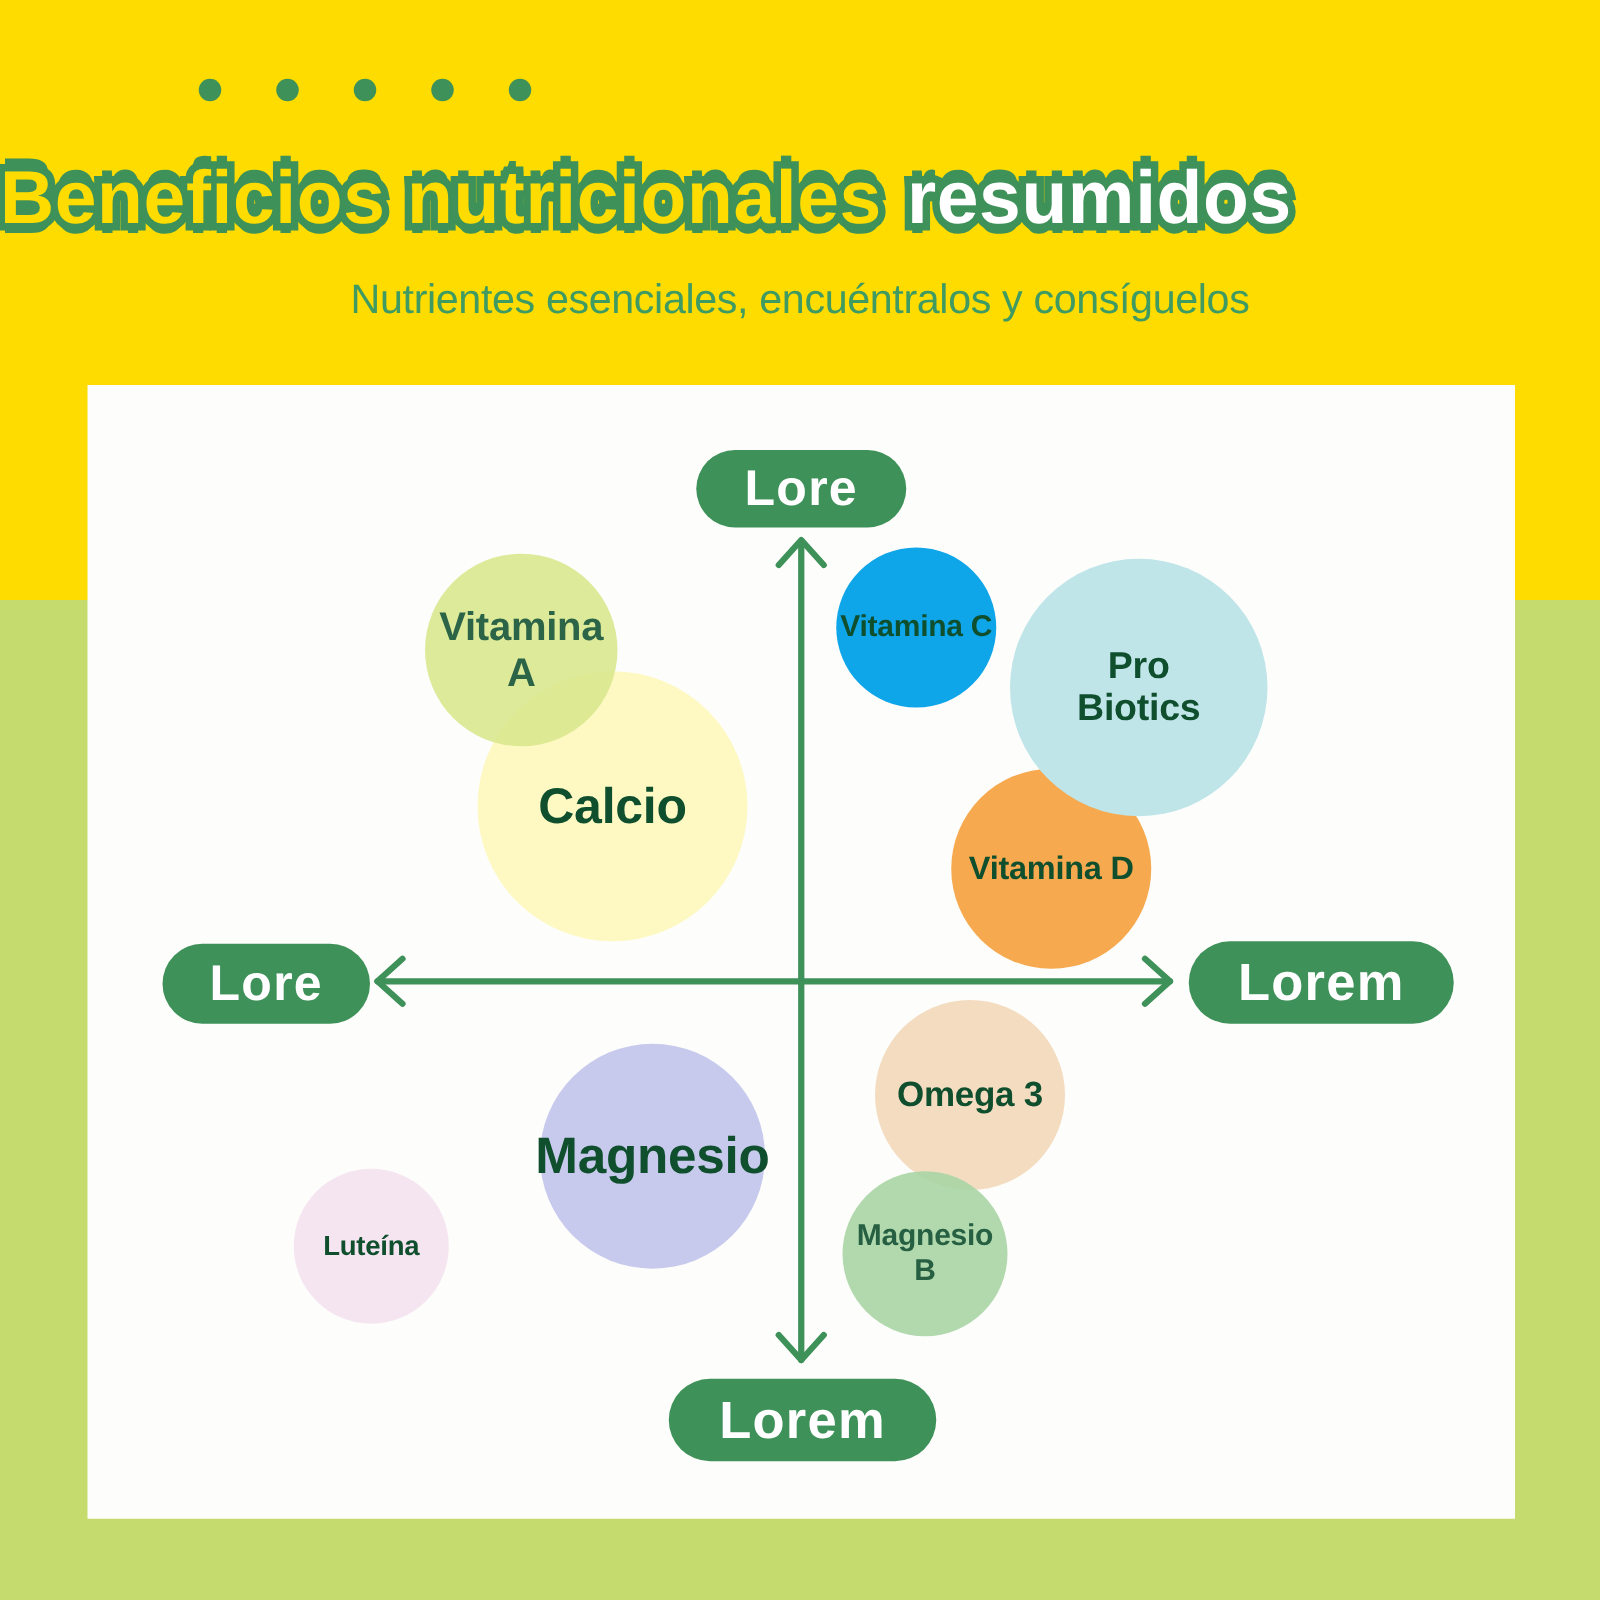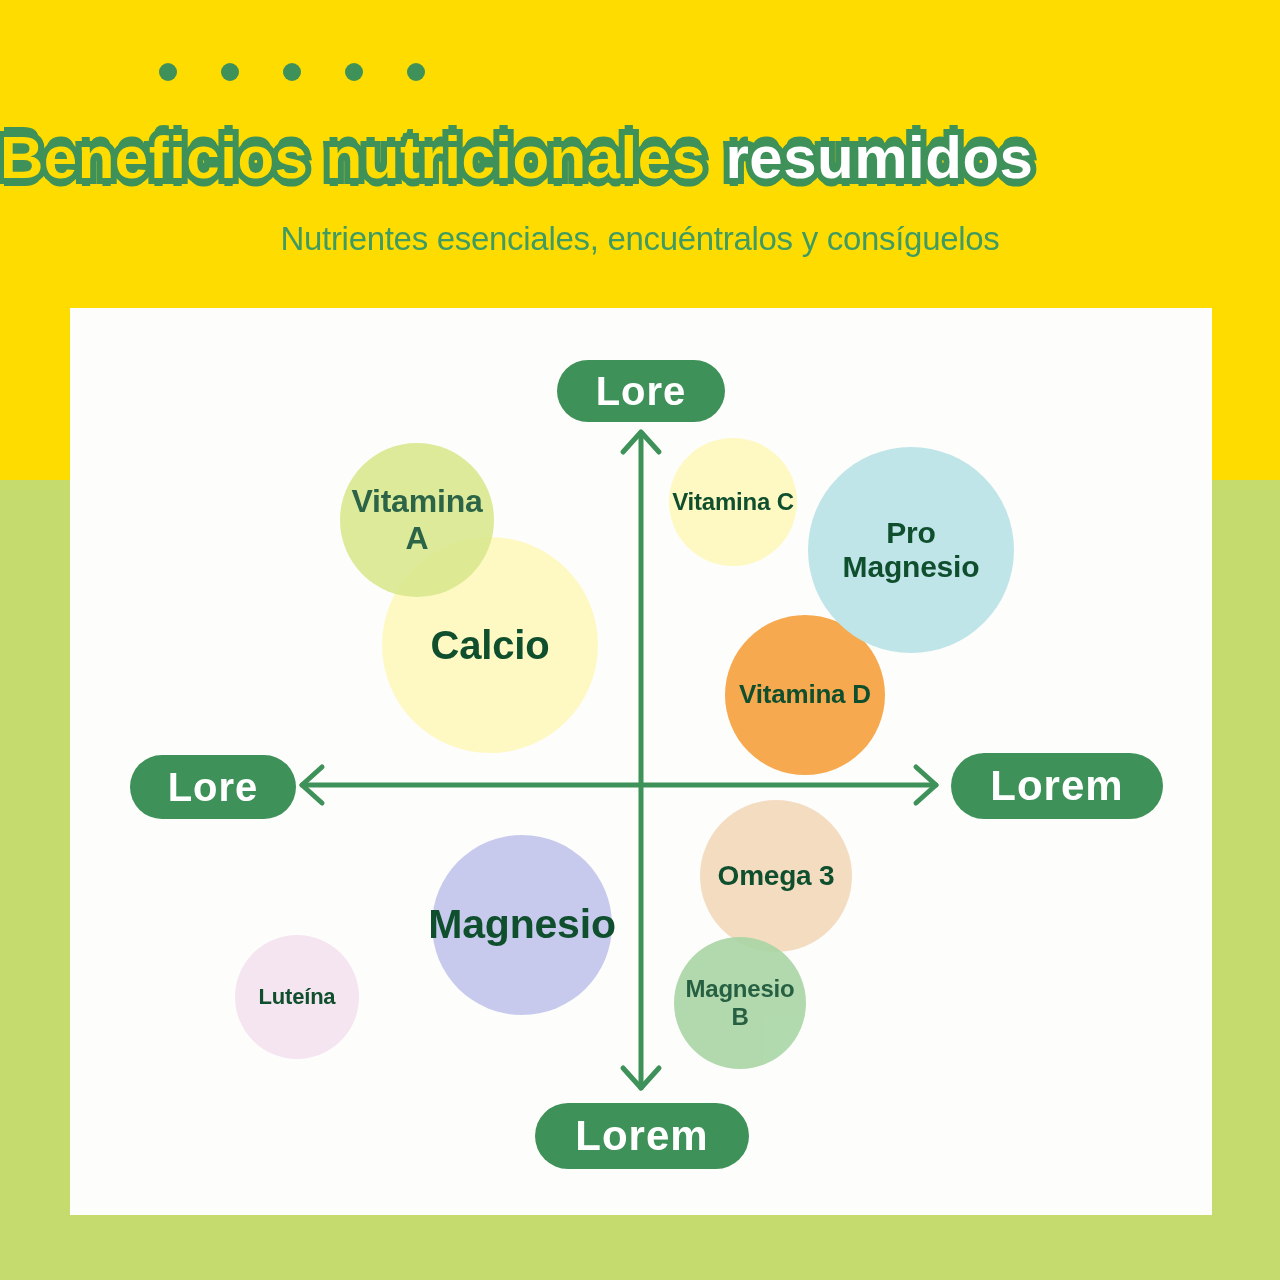--- a/index.html
+++ b/index.html
@@ -89,27 +89,27 @@
     <path d="M846,459 L866,477 L846,495"></path>
   </svg>
 
   <div class="bubbles">
       <div class="bubble" style="left: 312px; top: 229px; width: 216px; height: 216px; background: #fef9c3;">
         <span class="bubble-label" style="font-size: 40px;">Calcio</span>
       </div>
       <div class="bubble" style="left: 270px; top: 135px; width: 154px; height: 154px; background: rgb(217, 232, 141); opacity: 0.88;">
         <span class="bubble-label" style="font-size: 32px;">Vitamina A</span>
       </div>
-      <div class="bubble" style="left: 655px; top: 307px; width: 160px; height: 160px; background: rgb(246, 169, 78);">
+      <div class="bubble" style="left: 691px; top: 307px; width: 160px; height: 160px; background: rgb(246, 169, 78);">
         <span class="bubble-label" style="font-size: 26px;">Vitamina D</span>
       </div>
       <div class="bubble" style="left: 738px; top: 139px; width: 206px; height: 206px; background: rgb(191, 229, 233);">
-        <span class="bubble-label" style="font-size: 30px; max-width: 149px;">Pro Magnesio</span>
+        <span class="bubble-label" style="font-size: 30px; max-width: 149px;">Pro Biotics</span>
       </div>
-      <div class="bubble" style="left: 599px; top: 130px; width: 128px; height: 128px; background: #fef9c3;">
+      <div class="bubble" style="left: 599px; top: 130px; width: 128px; height: 128px; background: #0ea5e9;">
         <span class="bubble-label" style="font-size: 24px;">Vitamina C</span>
       </div>
       <div class="bubble" style="left: 630px; top: 492px; width: 152px; height: 152px; background: rgb(244, 220, 193);">
         <span class="bubble-label" style="font-size: 28px; text-align: center;">Omega 3</span>
       </div>
       <div class="bubble" style="left: 604px; top: 629px; width: 132px; height: 132px; background: rgb(169, 214, 165); opacity: 0.9;">
         <span class="bubble-label" style="font-size: 24px;">Magnesio B</span>
       </div>
       <div class="bubble" style="left: 362px; top: 527px; width: 180px; height: 180px; background: rgb(199, 202, 237);">
         <span class="bubble-label" style="font-size: 41px;">Magnesio</span>

